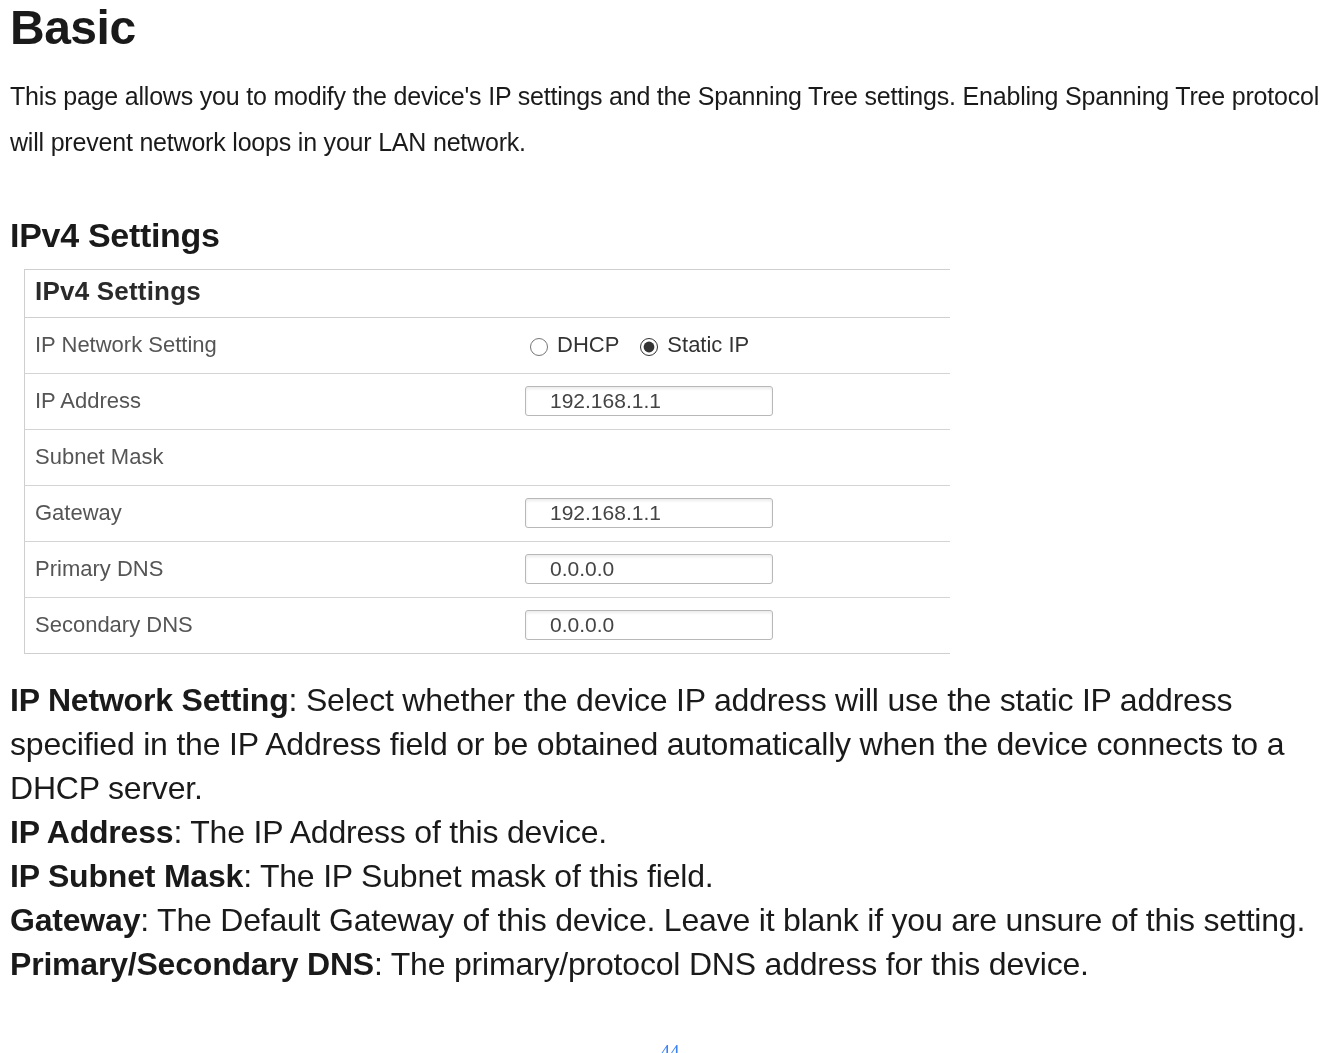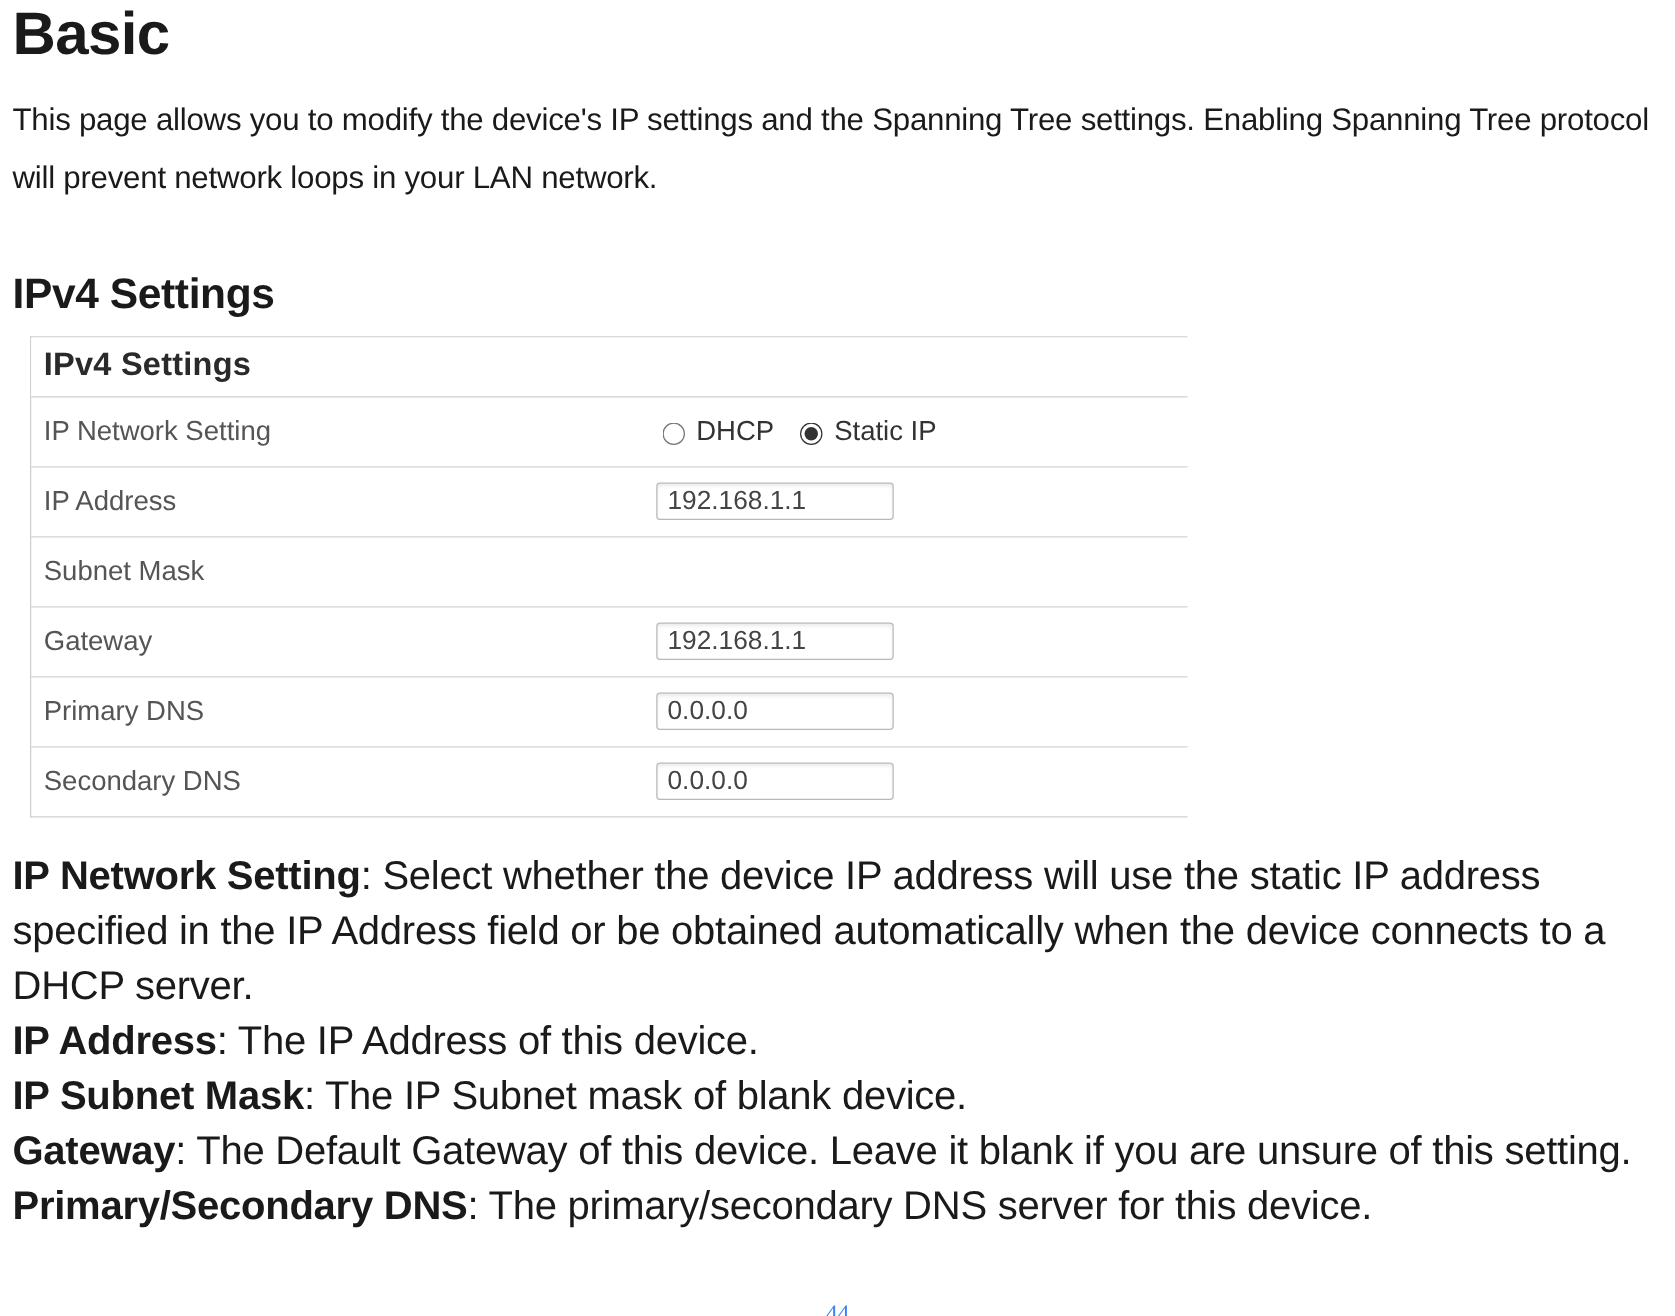--- a/index.html
+++ b/index.html
@@ -88,22 +88,22 @@
     }
     input[type="radio"]{
       width: 18px;
       height: 18px;
       accent-color: #333;
     }
     input.ip-input {
       font-family: Arial, Helvetica, sans-serif;
       font-size: 21px;
       color: #444;
-      padding: 4px 8px;
-      width: 190px;
+      padding: 4px 24px;
+      width: 248px;
       height: 30px;
       border: 1px solid #b8b8b8;
       border-radius: 3px;
       box-shadow: inset 0 2px 3px rgba(0,0,0,0.08);
       box-sizing: border-box;
     }
 
     .definitions {
       font-family: "Arial Narrow", Arial, sans-serif;
       font-size: 32px;
@@ -183,23 +183,23 @@
 </div>
 
 <div class="definitions">
   <div>
     <span class="term">IP Network Setting</span><span>: Select whether the device IP address will use the static IP address specified in the IP Address field or be obtained automatically when the device connects to a DHCP server.</span>
   </div>
   <div>
     <span class="term">IP Address</span><span>: The IP Address of this device.</span>
   </div>
   <div>
-    <span class="term">IP Subnet Mask</span><span>: The IP Subnet mask of blank device.</span>
+    <span class="term">IP Subnet Mask</span><span>: The IP Subnet mask of this field.</span>
   </div>
   <div>
     <span class="term">Gateway</span><span>: The Default Gateway of this device. Leave it blank if you are unsure of this setting.</span>
   </div>
   <div>
-    <span class="term">Primary/Secondary DNS</span><span>: The primary/secondary DNS server for this device.</span>
+    <span class="term">Primary/Secondary DNS</span><span>: The primary/protocol DNS address for this device.</span>
   </div>
 </div>
 
 <div class="page-num">44</div>
 
 </body></html>

